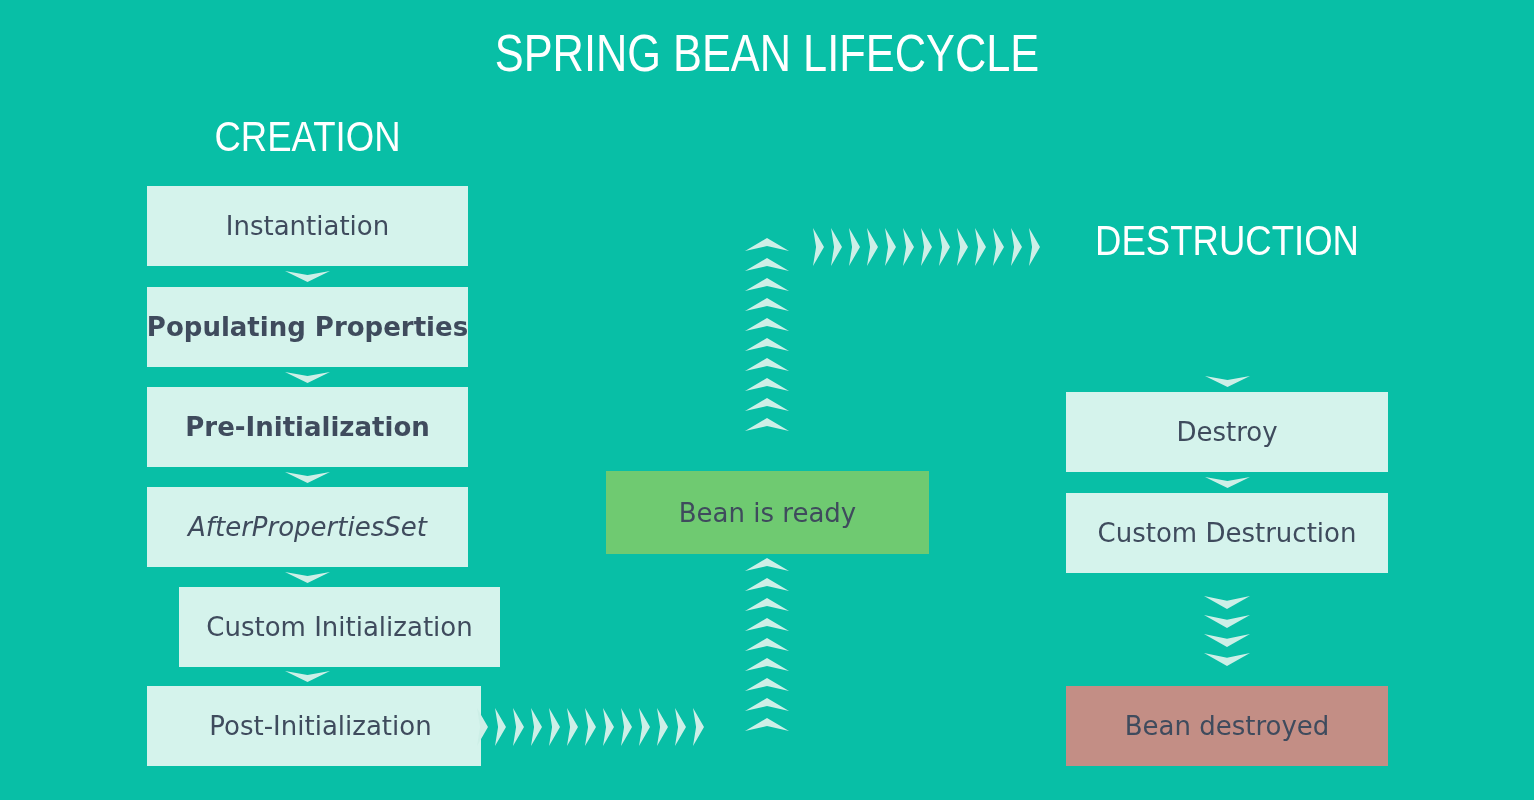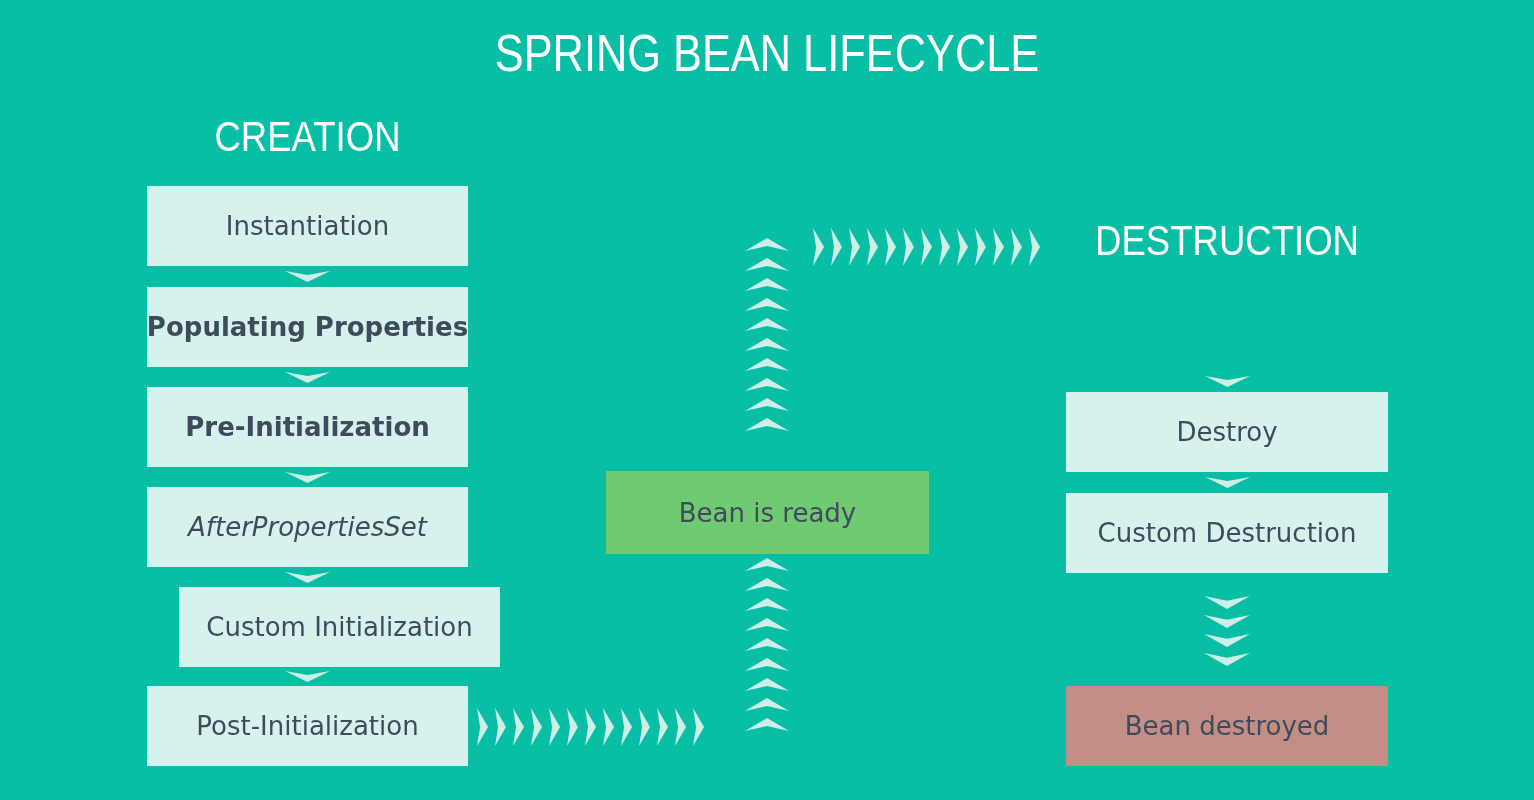--- a/index.html
+++ b/index.html
@@ -99,21 +99,21 @@
   <div class="box" style="left:147px; top:186px;">Instantiation</div>
   <div class="chev-down" style="left:285px; top:271px;"></div>
   <div class="box" style="left:147px; top:287px;font-weight:bold;">Populating Properties</div>
   <div class="chev-down" style="left:285px; top:372px;"></div>
   <div class="box" style="left:147px; top:387px;font-weight:bold;">Pre-Initialization</div>
   <div class="chev-down" style="left:285px; top:472px;"></div>
   <div class="box" style="left:147px; top:487px;font-style:italic;">AfterPropertiesSet</div>
   <div class="chev-down" style="left:285px; top:572px;"></div>
   <div class="box" style="left:147px; top:587px;margin-left:32px;">Custom Initialization</div>
   <div class="chev-down" style="left:285px; top:671px;"></div>
-  <div class="box" style="left:147px; top:686px;">Post-Initialization</div>
+  <div class="box" style="left:147px; top:686px;padding-left:13px;">Post-Initialization</div>
 
   <div class="row" style="left:477px; top:708px;">
     <span class="chev-right"></span>
   <span class="chev-right"></span>
       <span class="chev-right"></span>
       <span class="chev-right"></span>
       <span class="chev-right"></span>
       <span class="chev-right"></span>
       <span class="chev-right"></span>
       <span class="chev-right"></span>

